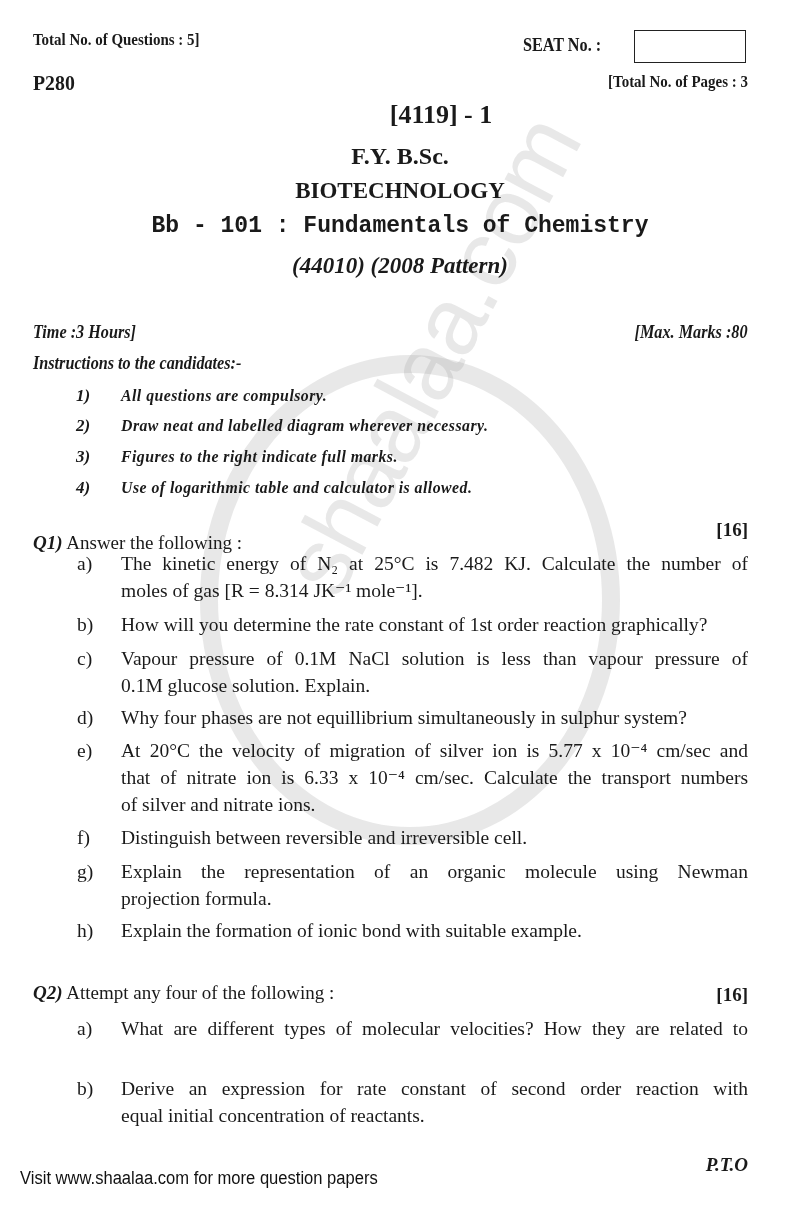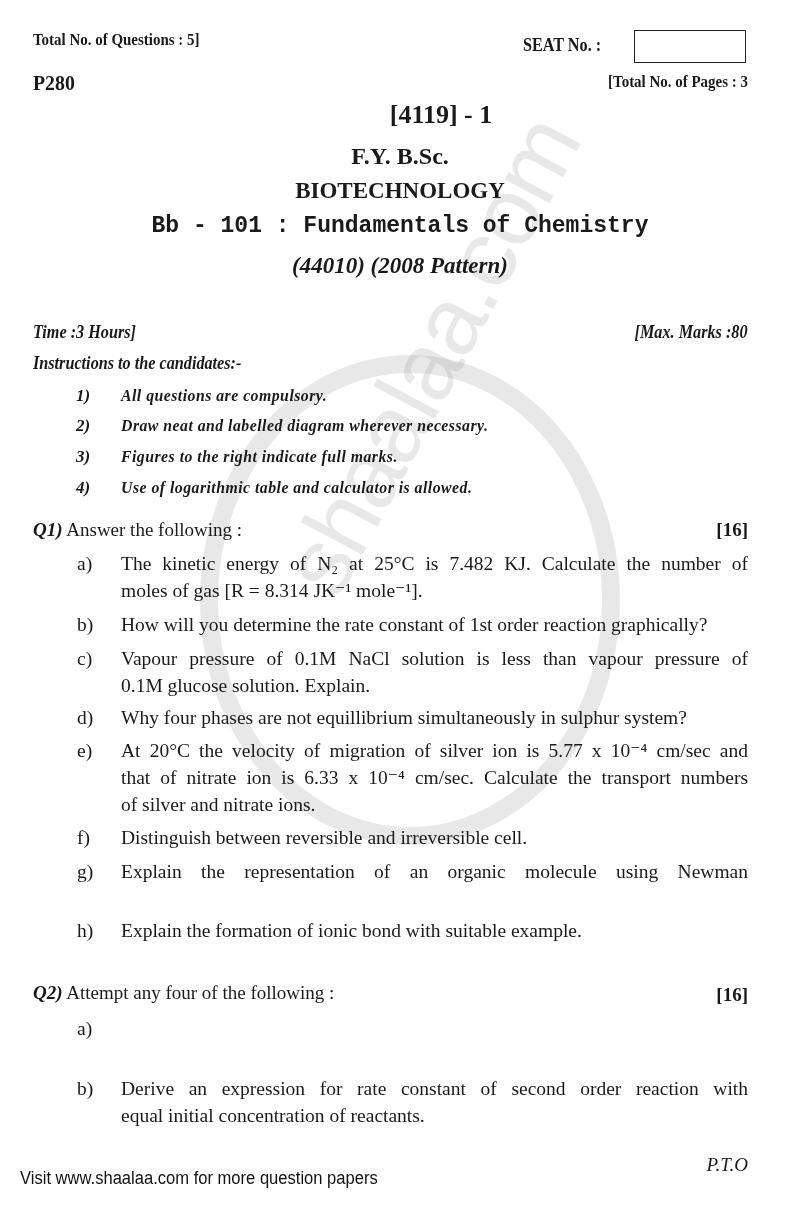--- a/index.html
+++ b/index.html
@@ -36,21 +36,21 @@
     .q-head .qn { font-style: italic; font-weight: bold; }
     .q-marks { right: 52px; font-size: 19px; font-weight: bold; }
 
     .item { left: 0; width: 800px; font-size: 19.5px; line-height: 27px; }
     .item .lbl { position: absolute; left: 77px; top: 0; }
     .item .body { position: absolute; left: 121px; width: 627px; text-align: justify; }
     .item .body .ln { display: block; text-align-last: justify; white-space: nowrap; }
     .item .body .ln.last { text-align-last: left; }
 
     #footer-visit { left: 20px; top: 1168px; font-family: "Liberation Sans", "DejaVu Sans", sans-serif; font-size: 18px; color: #111; transform: scaleX(0.92); transform-origin: left; }
-    #footer-pto { right: 52px; top: 1154px; font-size: 19px; font-weight: normal; font-style: italic; }
+    #footer-pto { right: 52px; top: 1154px; font-size: 19px; font-weight: bold; font-style: italic; }
 
     
     #wm-circle { left: 200px; top: 355px; width: 420px; height: 490px; border: 18px solid rgba(150,150,150,0.22); border-radius: 50%; box-sizing: border-box; }
     #wm-text { left: 260px; top: 560px; font-family: "Liberation Sans", "DejaVu Sans", sans-serif; font-size: 96px; color: rgba(150,150,150,0.22); transform: rotate(-62deg); transform-origin: left top; white-space: nowrap; letter-spacing: -2px; }
   </style>
 </head>
 <body>
 
 <div class="abs" id="wm-circle"></div>
 <div class="abs" id="wm-text">shaalaa.com</div>
@@ -81,21 +81,21 @@
 </div>
 <div class="abs instr" style="top:447px;">
   <span class="num">3)</span>
   <span class="txt">Figures to the right indicate full marks.</span>
 </div>
 <div class="abs instr" style="top:478px;">
   <span class="num">4)</span>
   <span class="txt">Use of logarithmic table and calculator is allowed.</span>
 </div>
 
-<div class="abs q-head" style="top:519px;text-align:right;">
+<div class="abs q-head" style="top:532px;text-align:right;">
   <span class="qn">Q1)</span>
   <span>Answer the following :</span>
 </div>
 <div class="abs q-marks" style="top:519px;">[16]</div>
 
 <div class="abs item" style="top:550px;">
   <span class="lbl">a)</span>
   <div class="body">
     <span class="ln">The kinetic energy of N₂ at 25°C is 7.482 KJ. Calculate the number of</span>
     <span class="ln last">moles of gas [R = 8.314 JK⁻¹ mole⁻¹].</span>
@@ -131,38 +131,40 @@
 <div class="abs item" style="top:824px;">
   <span class="lbl">f)</span>
   <div class="body">
     <span class="ln last">Distinguish between reversible and irreversible cell.</span>
   </div>
 </div>
 <div class="abs item" style="top:858px;">
   <span class="lbl">g)</span>
   <div class="body">
     <span class="ln">Explain the representation of an organic molecule using Newman</span>
+    <span class="ln last">projection formula.</span>
   </div>
 </div>
 <div class="abs item" style="top:917px;">
   <span class="lbl">h)</span>
   <div class="body">
     <span class="ln last">Explain the formation of ionic bond with suitable example.</span>
   </div>
 </div>
 
 <div class="abs q-head" style="top:982px;">
   <span class="qn">Q2)</span>
   <span>Attempt any four of the following :</span>
 </div>
 <div class="abs q-marks" style="top:984px;">[16]</div>
 
 <div class="abs item" style="top:1015px;">
   <span class="lbl">a)</span>
   <div class="body">
+    <span class="ln">What are different types of molecular velocities? How they are related to</span>
   </div>
 </div>
 <div class="abs item" style="top:1075px;">
   <span class="lbl">b)</span>
   <div class="body">
     <span class="ln">Derive an expression for rate constant of second order reaction with</span>
     <span class="ln last">equal initial concentration of reactants.</span>
   </div>
 </div>
 

